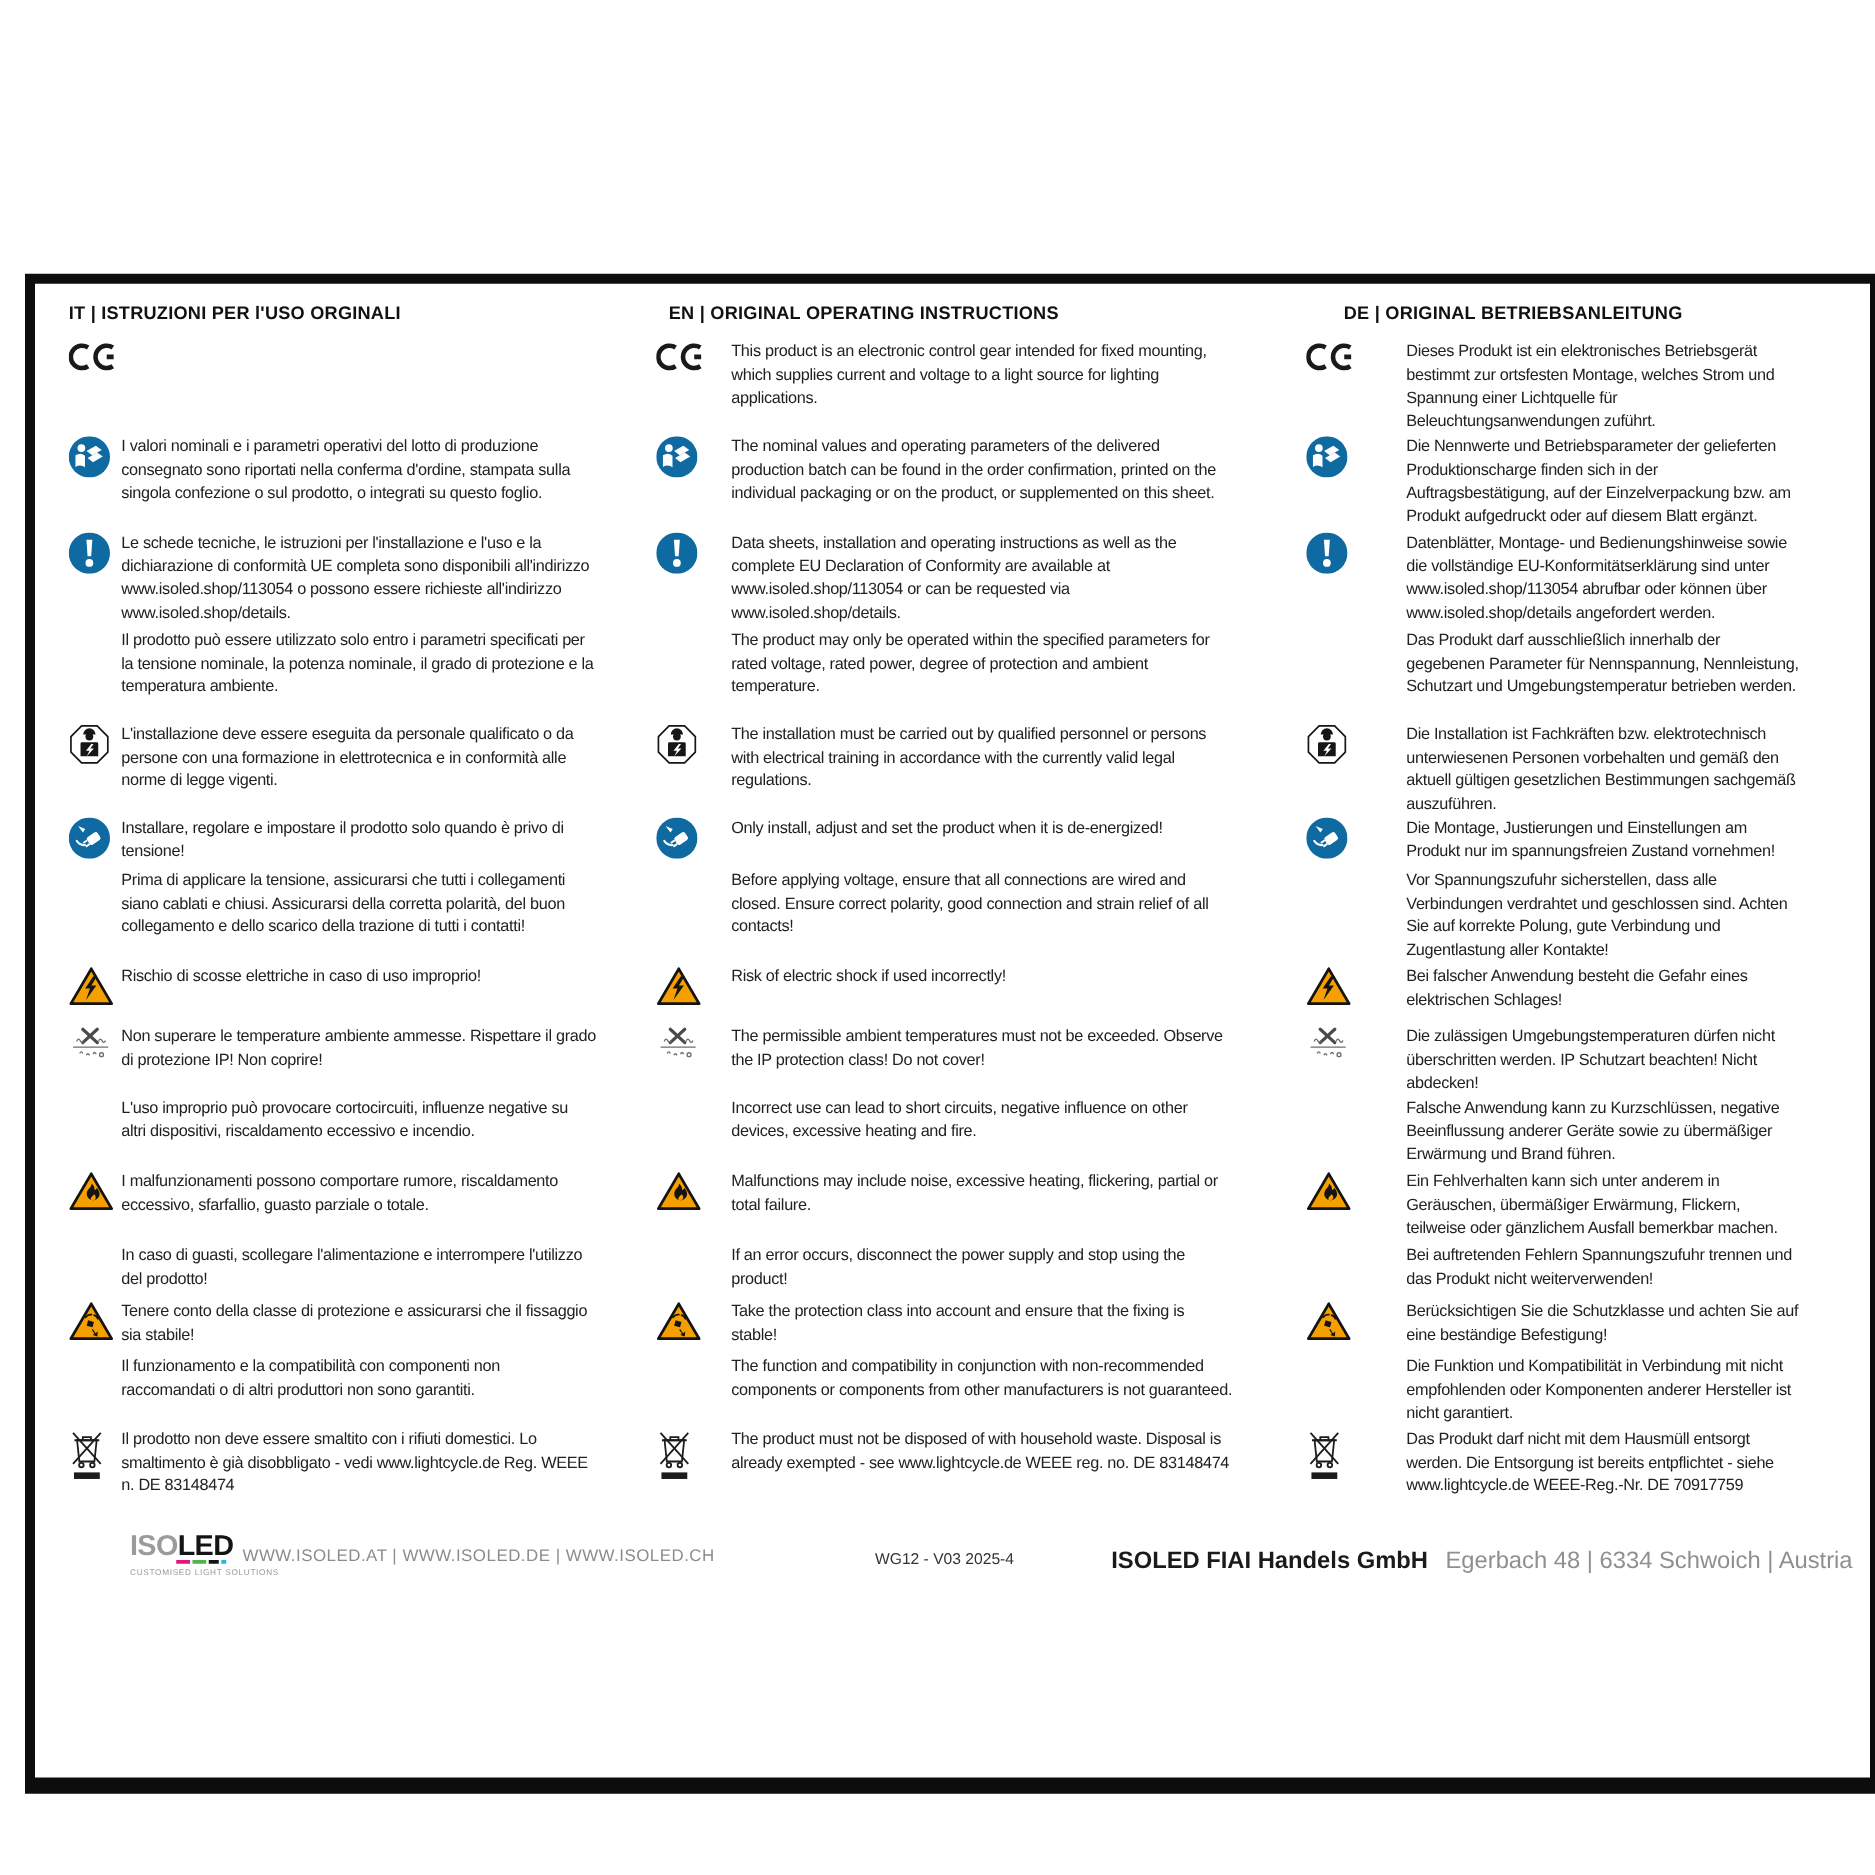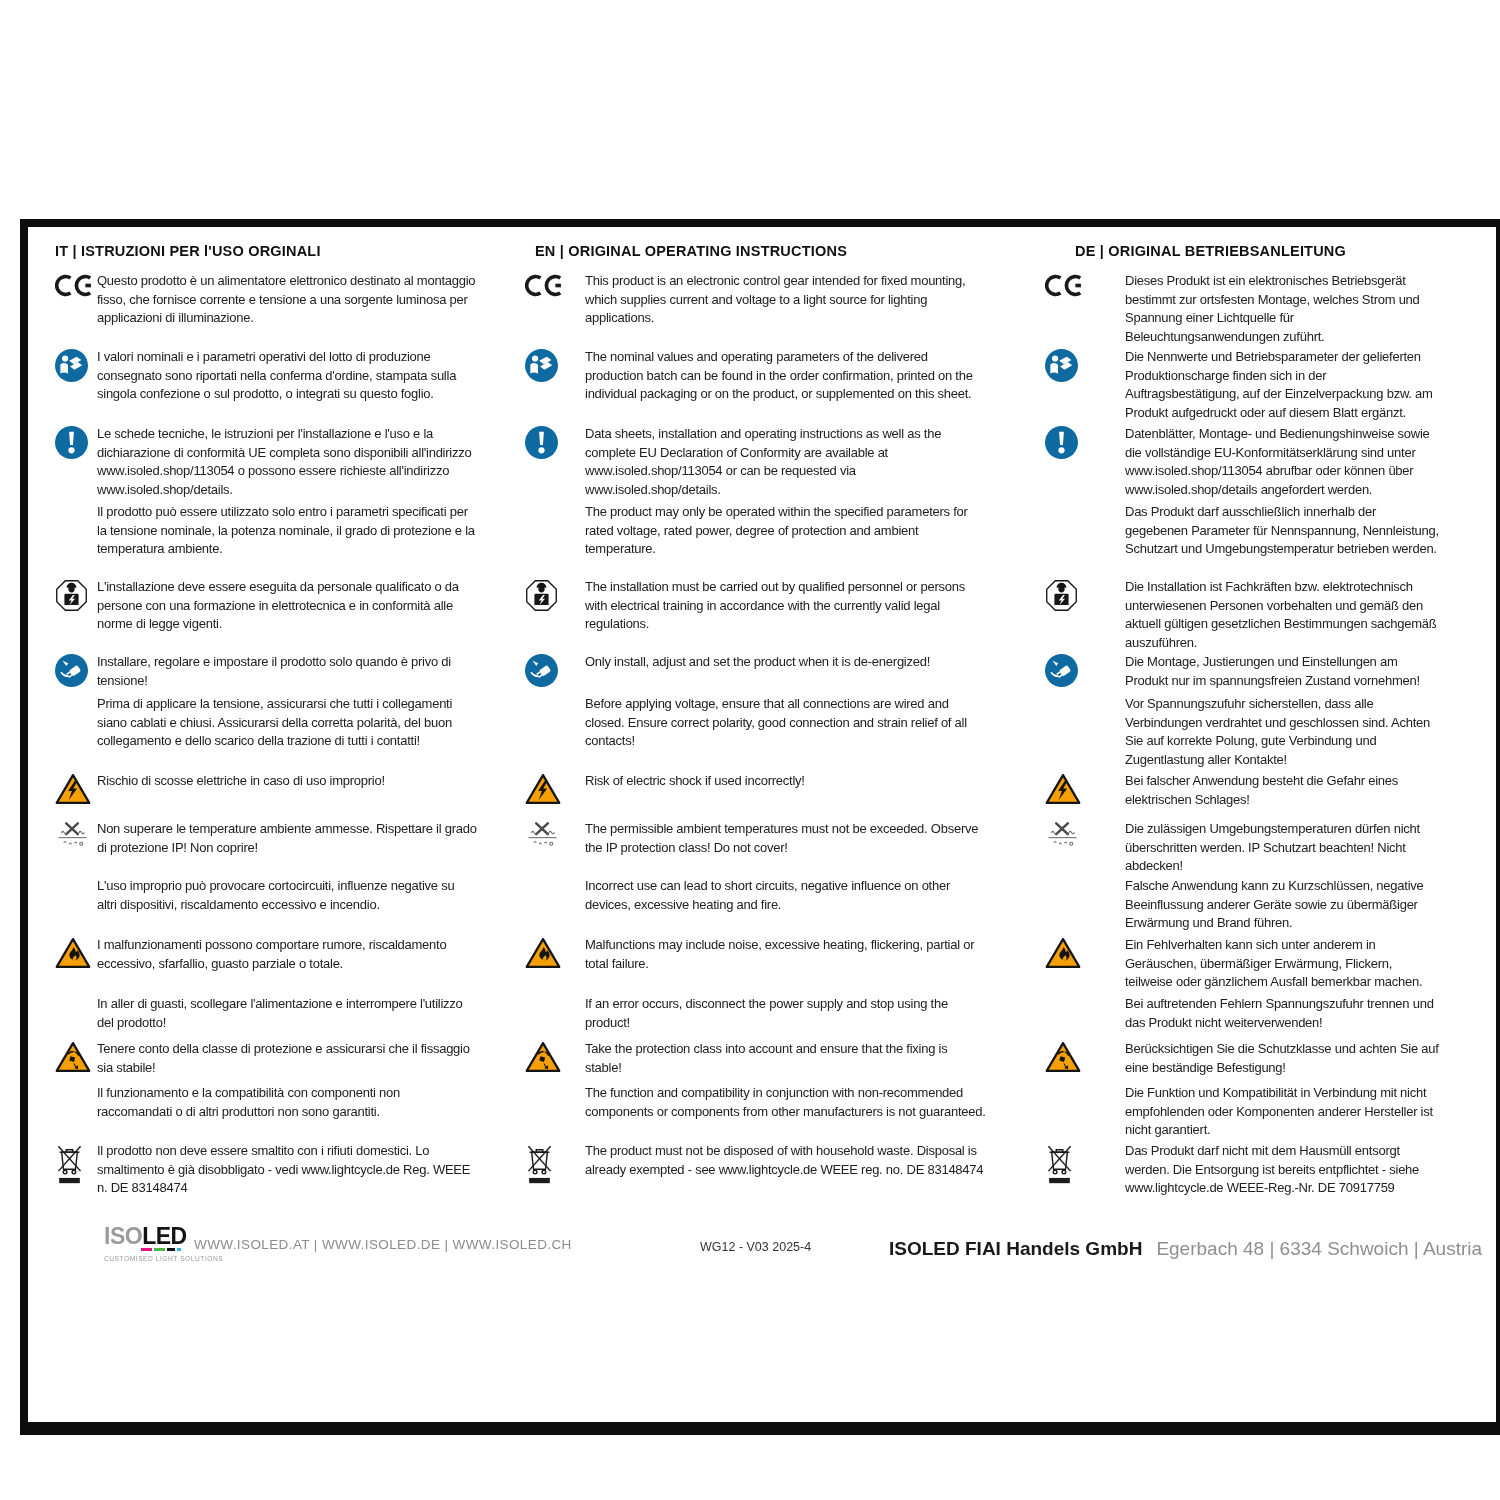--- a/index.html
+++ b/index.html
@@ -49,21 +49,20 @@
       <div class="heading" style="grid-area: 1 / 1 / auto / span 2; padding-left: 0px;">IT | ISTRUZIONI PER l'USO ORGINALI</div>
       <div class="icon-cell" style="grid-area: 2 / 1;">
         <svg viewBox="0 0 54 32" width="41" height="25">
           <g fill="none" stroke="#1a1a1a" stroke-width="4.8">
             <path d="M20.43 6.1 A11.8 11.8 0 1 0 20.43 25.9"></path>
             <path d="M46.43 6.1 A11.8 11.8 0 1 0 46.43 25.9"></path>
             <path d="M40 16 H47.3"></path>
           </g>
         </svg>
       </div>
-      <div class="text-cell" style="grid-area: 2 / 2;">Questo prodotto è un alimentatore elettronico destinato al montaggio fisso, che fornisce corrente e tensione a una sorgente luminosa per applicazioni di illuminazione.</div>
       <div class="icon-cell" style="grid-area: 3 / 1;">
         <svg viewBox="0 0 32 32" width="33" height="33">
           <circle cx="16" cy="16" r="16" fill="#0e6aa1"></circle>
           <circle cx="9.8" cy="9.2" r="3" fill="#fff"></circle>
           <path d="M5.2 14.8 q4.2 -2.6 7.4 0.4 v8.8 q-3.6 -2.4 -7.4 -0.2 z" fill="#fff"></path>
           <path d="M13.8 11.4 l7.2 -4 4.6 3.2 -7.4 4.2 z" fill="#fff"></path>
           <path d="M14.6 16.9 l7.4 -4.2 4.4 3 -7.6 4.4 z" fill="#fff"></path>
         </svg>
       </div>
       <div class="text-cell" style="grid-area: 3 / 2;">I valori nominali e i parametri operativi del lotto di produzione consegnato sono riportati nella conferma d'ordine, stampata sulla singola confezione o sul prodotto, o integrati su questo foglio.</div>
@@ -124,21 +123,21 @@
       <div class="text-cell" style="grid-area: 10 / 2;">Non superare le temperature ambiente ammesse. Rispettare il grado di protezione IP! Non coprire!</div>
       <div class="text-cell" style="grid-area: 11 / 2;">L'uso improprio può provocare cortocircuiti, influenze negative su altri dispositivi, riscaldamento eccessivo e incendio.</div>
       <div class="icon-cell" style="grid-area: 12 / 1;">
         <svg viewBox="0 0 38 34" width="36" height="32">
           <path d="M19 2.2 L36.3 31.8 H1.7 Z" fill="#f5a000" stroke="#141414" stroke-width="2.4" stroke-linejoin="round"></path>
           <path d="M19.2 10.5 c0.3 2.8 -2.6 4.3 -3.6 6.6 -0.9 2.1 -0.4 4.6 1.3 6.1 a5.6 5.6 0 0 0 9 -2.5 c0.8 -2.9 -1 -4.6 -1.9 -6.7 -0.5 1 -1.2 1.6 -2.2 1.9 0.1 -2.2 -0.9 -4 -2.6 -5.4 z" fill="#141414"></path>
           <path d="M18.5 23.9 a2.5 2.5 0 0 0 4.3 -1.2 c0.3 -1.3 -0.6 -2.2 -1.3 -3.2 -0.9 1.3 -2.7 1.9 -3 4.4 z" fill="#f5a000"></path>
         </svg>
       </div>
       <div class="text-cell" style="grid-area: 12 / 2;">I malfunzionamenti possono comportare rumore, riscaldamento eccessivo, sfarfallio, guasto parziale o totale.</div>
-      <div class="text-cell" style="grid-area: 13 / 2;">In aller di guasti, scollegare l'alimentazione e interrompere l'utilizzo del prodotto!</div>
+      <div class="text-cell" style="grid-area: 13 / 2;">In caso di guasti, scollegare l'alimentazione e interrompere l'utilizzo del prodotto!</div>
       <div class="icon-cell" style="grid-area: 14 / 1;">
         <svg viewBox="0 0 38 34" width="36" height="32">
           <path d="M19 2.2 L36.3 31.8 H1.7 Z" fill="#f5a000" stroke="#141414" stroke-width="2.4" stroke-linejoin="round"></path>
           <g stroke="#141414" stroke-width="1.6" fill="none" stroke-linecap="round">
             <path d="M14.2 13.6 q2 -2.6 4.8 -2.2"></path>
             <path d="M21.5 11.8 q2.4 0.8 3.2 3"></path>
           </g>
           <path d="M16.3 16.2 l5 1.4 -1.2 4.6 -5 -1.4 z" fill="#141414"></path>
           <path d="M20.3 23.6 l2.3 3.5 1.9 -1.3 -0.3 4.1 -3.9 -1.2 1.4 -1 -2.3 -3.4 z" fill="#141414"></path>
         </svg>

